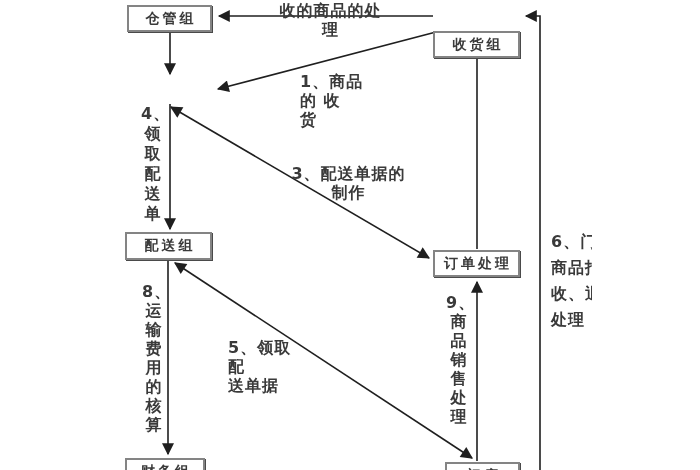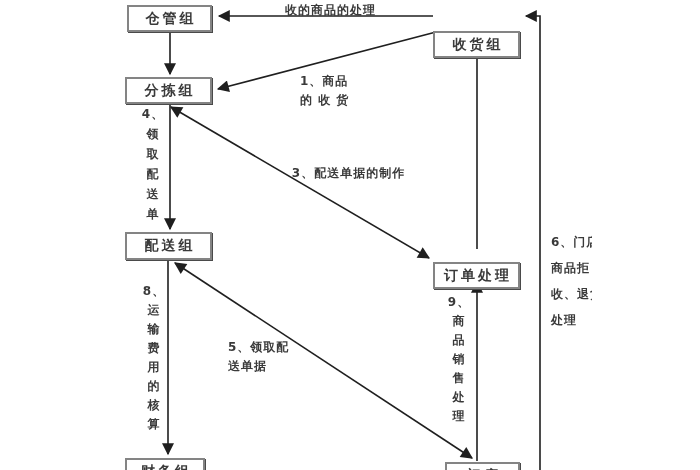--- a/index.html
+++ b/index.html
@@ -11,29 +11,29 @@
   .canvas svg{position:absolute;left:0;top:0;width:700px;height:470px;}
   .box{
     position:absolute;background:#ffffff;
     border:2px solid #848484;
     box-shadow:1px 1px 0 #4a4a4a;
     display:flex;align-items:center;justify-content:center;
     font-weight:bold;font-size:14px;color:#3a3a3a;letter-spacing:3px;
     box-sizing:border-box;text-indent:3px;
   }
   .lbl{
-    position:absolute;font-weight:bold;color:#3a3a3a;font-size:12px;
+    position:absolute;font-weight:bold;color:#3a3a3a;font-size:16px;
     white-space:pre-line;letter-spacing:1px;line-height:19px;
   }
   
   .b-warehouse{left:127px;top:5px;width:85px;height:27px;}
   .b-receiving{left:433px;top:5px;width:87px;height:27px;margin-top:26px;}
   .b-sorting{left:125px;top:77px;width:87px;height:27px;}
   .b-delivery{left:125px;top:232px;width:87px;height:28px;}
-  .b-order{left:433px;top:250px;width:87px;height:27px;margin-top:12px;}
+  .b-order{left:433px;top:250px;width:87px;height:27px;}
   .b-finance{left:125px;top:458px;width:80px;height:28px;}
   .b-store{left:445px;top:462px;width:75px;height:28px;}
   
   .l-top{left:278px;top:1px;width:105px;text-align:center;}
   .l-step1{left:484px;top:89px;width:52px;line-height:20px;text-align:left;}
   .l-step2{left:300px;top:72px;width:64px;text-align:left;}
   .l-step3{left:291px;top:164px;width:115px;text-align:center;}
   .l-step4{left:141px;top:104px;width:24px;text-align:center;line-height:20px;}
   .l-step5{left:228px;top:338px;width:70px;text-align:left;}
   .l-step6{left:551px;top:229px;width:70px;text-align:left;line-height:26px;}
@@ -60,21 +60,20 @@
       <line x1="477" y1="249" x2="477" y2="37" marker-end="url(#arr)"></line>
       <line x1="477" y1="461" x2="477" y2="282" marker-end="url(#arr)"></line>
       <polyline points="540,470 540,16 526,16" marker-end="url(#arr)"></polyline>
       <line x1="168" y1="261" x2="168" y2="454" marker-end="url(#arr)"></line>
       <line x1="175" y1="263" x2="472" y2="458" marker-start="url(#arr)" marker-end="url(#arr)"></line>
     </g>
   </svg>
 
   <div class="box b-warehouse">仓管组</div>
   <div class="box b-receiving">收货组</div>
-  <div class="box b-sorting">分拣组</div>
   <div class="box b-delivery">配送组</div>
   <div class="box b-order">订单处理</div>
   <div class="box b-finance">财务组</div>
   <div class="box b-store">门店</div>
 
   <div class="lbl l-top">收的商品的处理</div>
   <div class="lbl l-step2">1、商品
 的 收 货</div>
   <div class="lbl l-step3">3、配送单据的制作</div>
   <div class="lbl l-step4">4、

